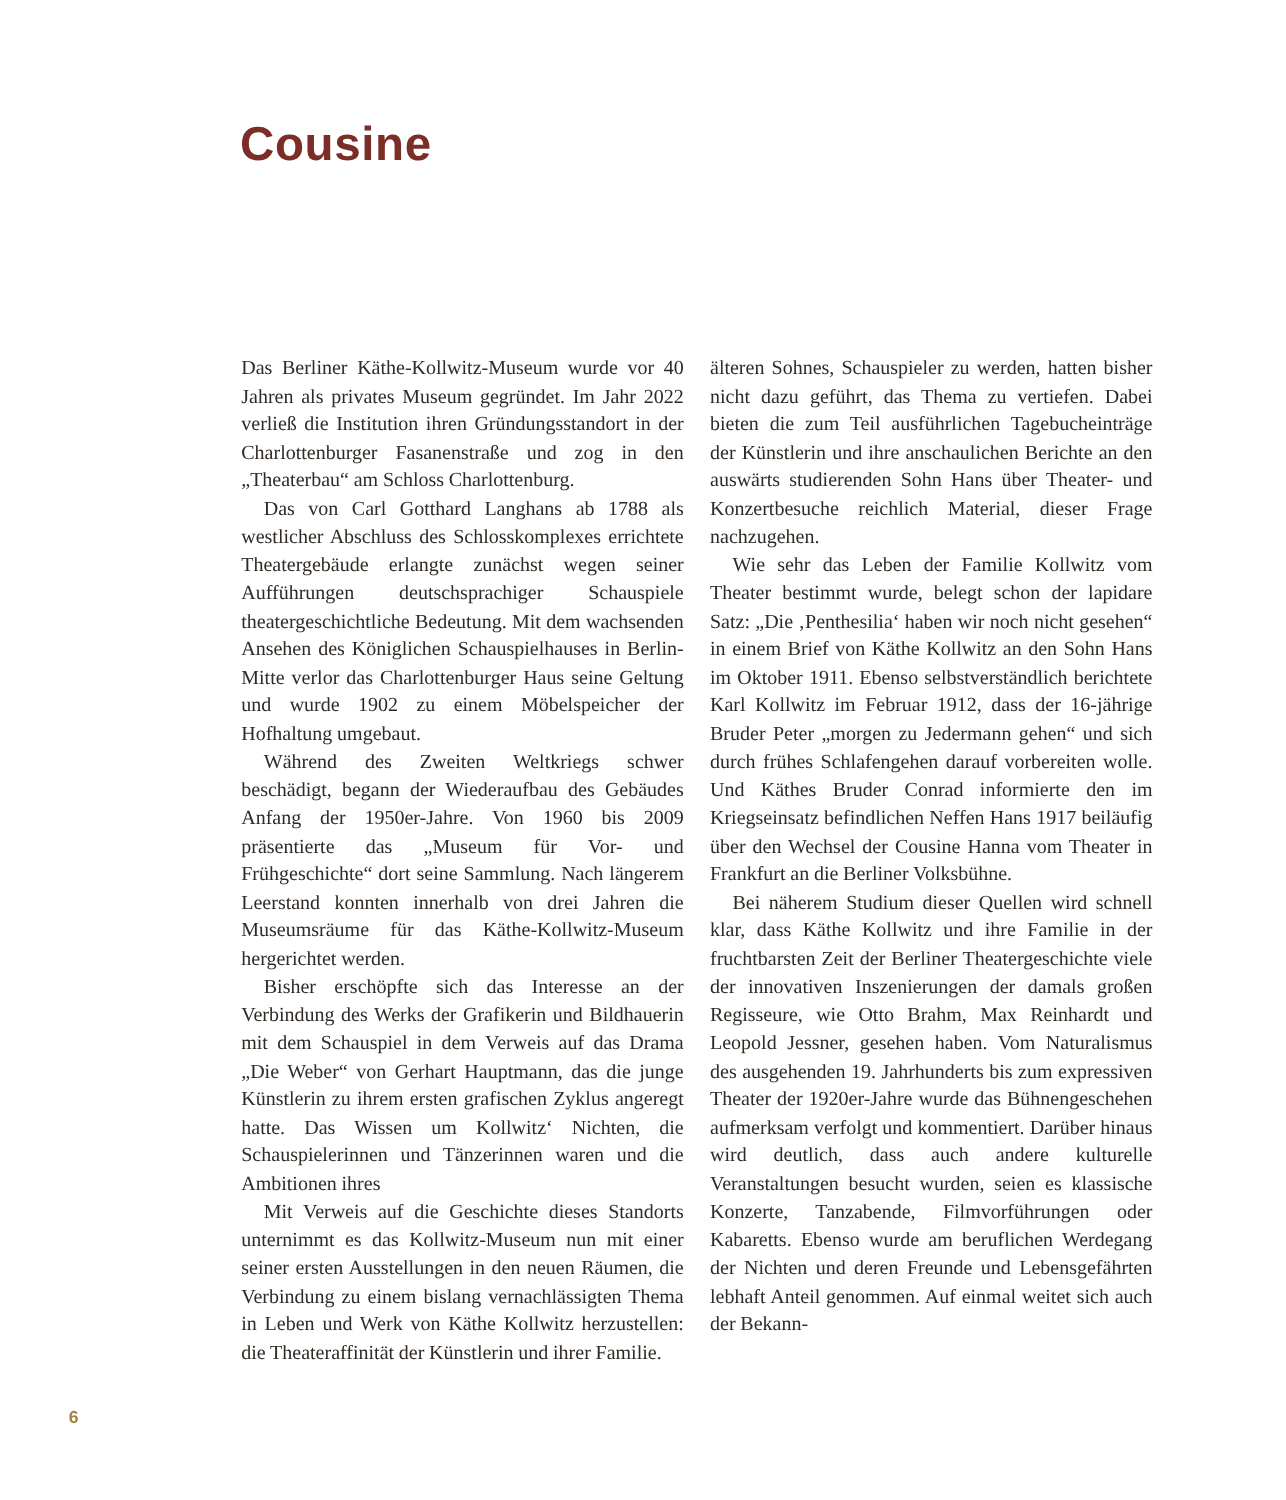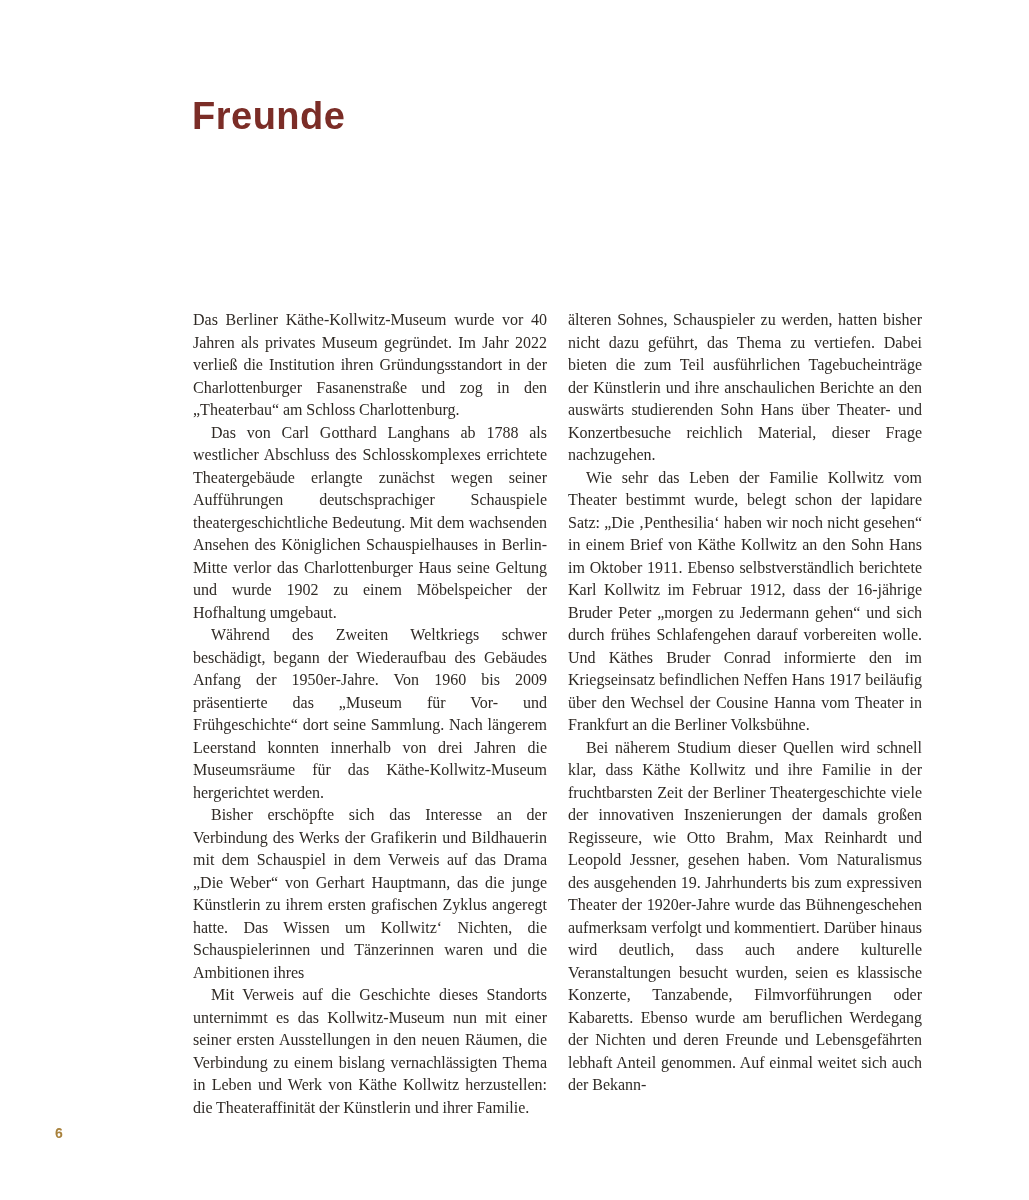--- a/index.html
+++ b/index.html
@@ -25,21 +25,21 @@
     left:192px;top:96px;
     font-family:"Liberation Sans", sans-serif;
     font-weight:800;
     font-size:38px;
     line-height:1.1;
     letter-spacing:0.5px;
     color:var(--heading-color);
   }
   .text-block{
     position:absolute;
-    left:193px;top:309px;
+    left:193px;top:284px;
     width:729px;
     display:flex;
     gap:21px;
   }
   .col{
     width:354px;
     flex:0 0 354px;
   }
   .col p{
     font-family:"Liberation Serif", serif;
@@ -60,21 +60,21 @@
     font-family:"Liberation Sans", sans-serif;
     font-weight:bold;
     font-size:14px;
     color:var(--pagenum-color);
   }
 </style>
 </head>
 <body>
 
 <div class="page">
-  <h1 class="heading">Freunde</h1>
+  <h1 class="heading">Cousine</h1>
 
   <div class="text-block">
     <div class="col">
         <p lang="de">Das Berliner Käthe-Kollwitz-Museum wurde vor 40 Jahren als privates Museum gegründet. Im Jahr 2022 verließ die Institution ihren Gründungsstandort in der Charlottenburger Fasanenstraße und zog in den „Theaterbau“ am Schloss Charlottenburg.</p>
         <p class="indent" lang="de">Das von Carl Gotthard Langhans ab 1788 als westlicher Abschluss des Schlosskomplexes errichtete Theatergebäude erlangte zunächst wegen seiner Aufführungen deutschsprachiger Schauspiele theatergeschichtliche Bedeutung. Mit dem wachsenden Ansehen des Königlichen Schauspielhauses in Berlin-Mitte verlor das Charlottenburger Haus seine Geltung und wurde 1902 zu einem Möbelspeicher der Hofhaltung umgebaut.</p>
         <p class="indent" lang="de">Während des Zweiten Weltkriegs schwer beschädigt, begann der Wiederaufbau des Gebäudes Anfang der 1950er-Jahre. Von 1960 bis 2009 präsentierte das „Museum für Vor- und Frühgeschichte“ dort seine Sammlung. Nach längerem Leerstand konnten innerhalb von drei Jahren die Museumsräume für das Käthe-Kollwitz-Museum hergerichtet werden.</p>
         <p class="indent" lang="de">Bisher erschöpfte sich das Interesse an der Verbindung des Werks der Grafikerin und Bildhauerin mit dem Schauspiel in dem Verweis auf das Drama „Die Weber“ von Gerhart Hauptmann, das die junge Künstlerin zu ihrem ersten grafischen Zyklus angeregt hatte. Das Wissen um Kollwitz‘ Nichten, die Schauspielerinnen und Tänzerinnen waren und die Ambitionen ihres</p>
         <p class="indent" lang="de">Mit Verweis auf die Geschichte dieses Standorts unternimmt es das Kollwitz-Museum nun mit einer seiner ersten Ausstellungen in den neuen Räumen, die Verbindung zu einem bislang vernachlässigten Thema in Leben und Werk von Käthe Kollwitz herzustellen: die Theateraffinität der Künstlerin und ihrer Familie.</p>
       </div>
     <div class="col">

